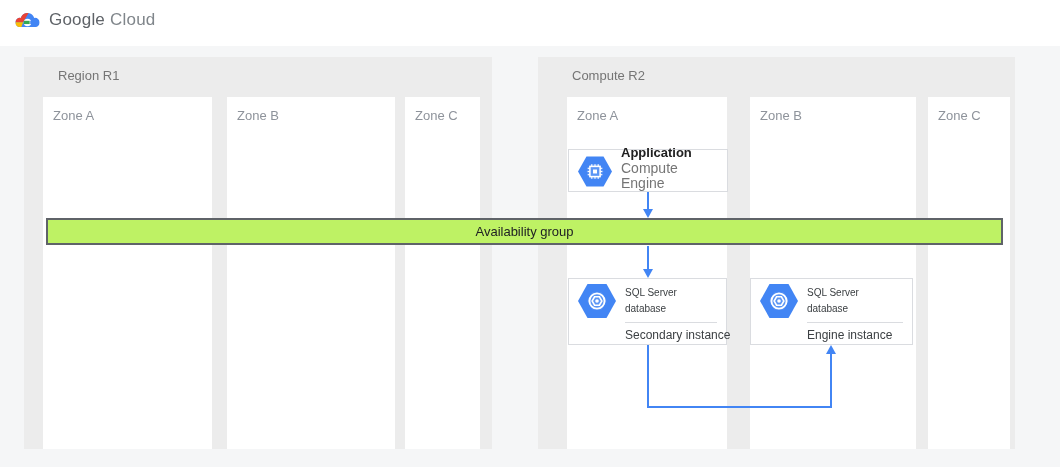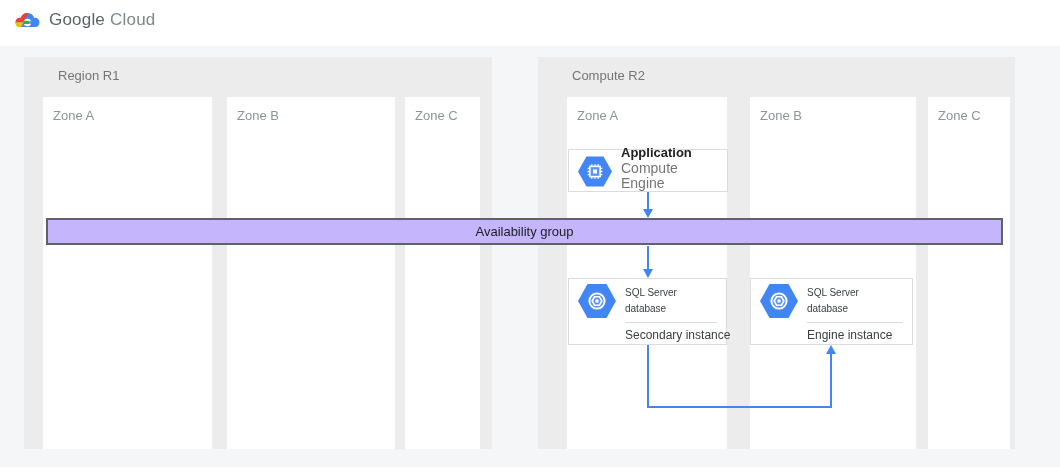--- a/index.html
+++ b/index.html
@@ -17,21 +17,21 @@
 
   
   .region{position:absolute;background:#ececec;}
   .region-r1{left:24px;top:57px;width:468px;height:392px;}
   .region-r2{left:538px;top:57px;width:477px;height:392px;}
   .region-label{position:absolute;left:12px;top:11px;font-size:13px;color:#757575;margin-left:22px;}
   .zone{position:absolute;top:40px;height:352px;background:#ffffff;}
   .zone-label{position:absolute;left:10px;top:11px;font-size:13px;color:#8e939b;}
 
   
-  .ag-bar{position:absolute;left:46px;top:218px;width:953px;height:23px;background:#c4b5fd;
+  .ag-bar{position:absolute;left:46px;top:218px;width:953px;height:23px;background:#bef264;
           border:2px solid #5f6368;z-index:5;display:flex;align-items:center;justify-content:center;}
   .ag-label{font-size:13px;color:#202124;}
 
   
   .node{position:absolute;background:#ffffff;border:1px solid #dadce0;box-sizing:border-box;z-index:4;display:flex;}
   .node-app{left:568px;top:149px;width:160px;height:43px;align-items:flex-end;}
   .node-sql-secondary{left:568px;top:278px;width:159px;height:67px;}
   .node-sql-standby{left:750px;top:278px;width:163px;height:67px;}
   .icon-col{flex:0 0 auto;padding:5px 0 0 9px;}
   .node-app .icon-col{padding-top:0;}

